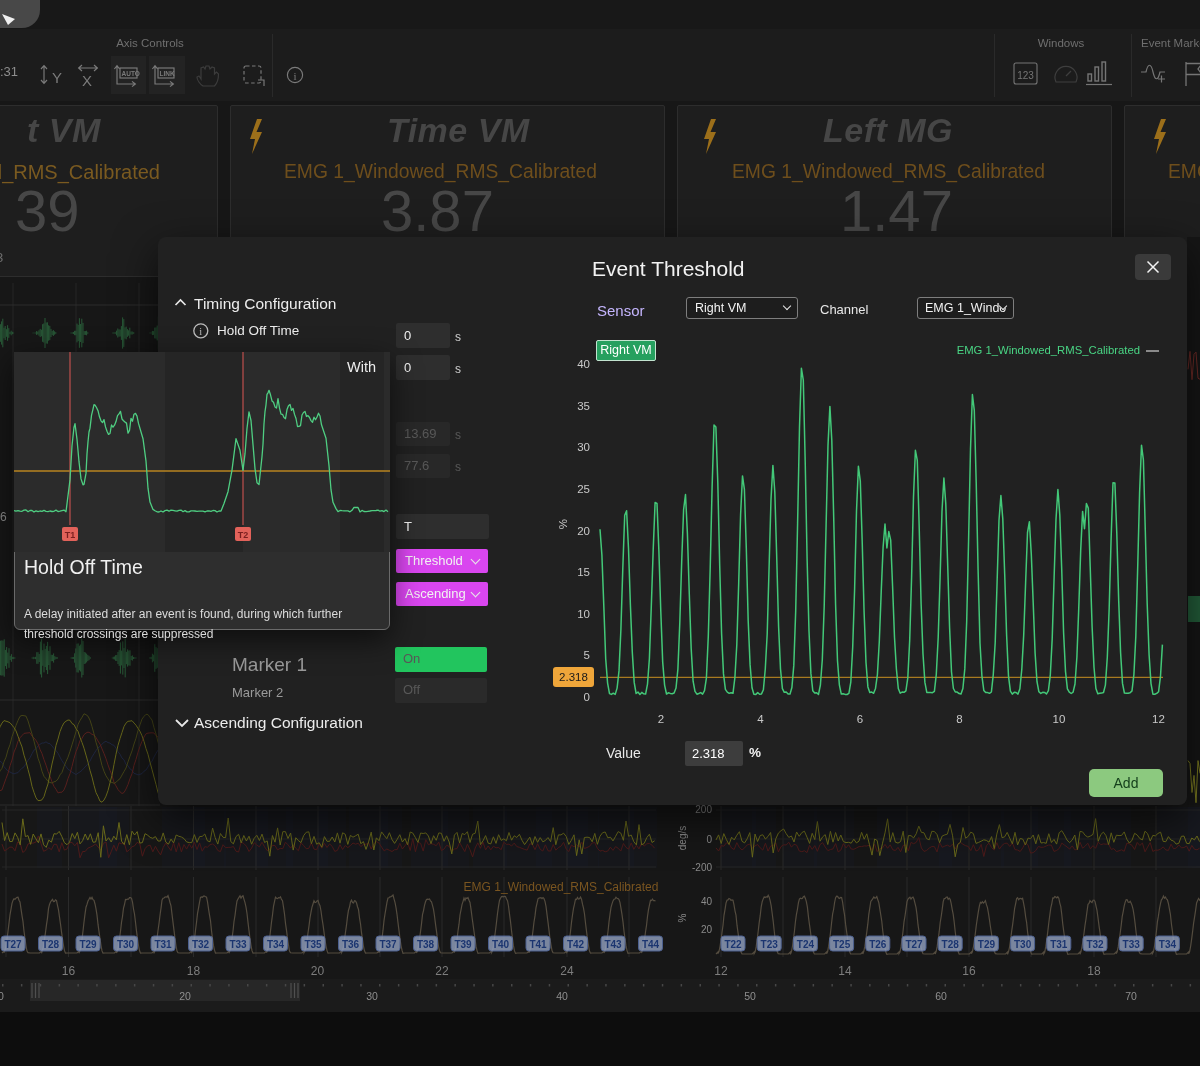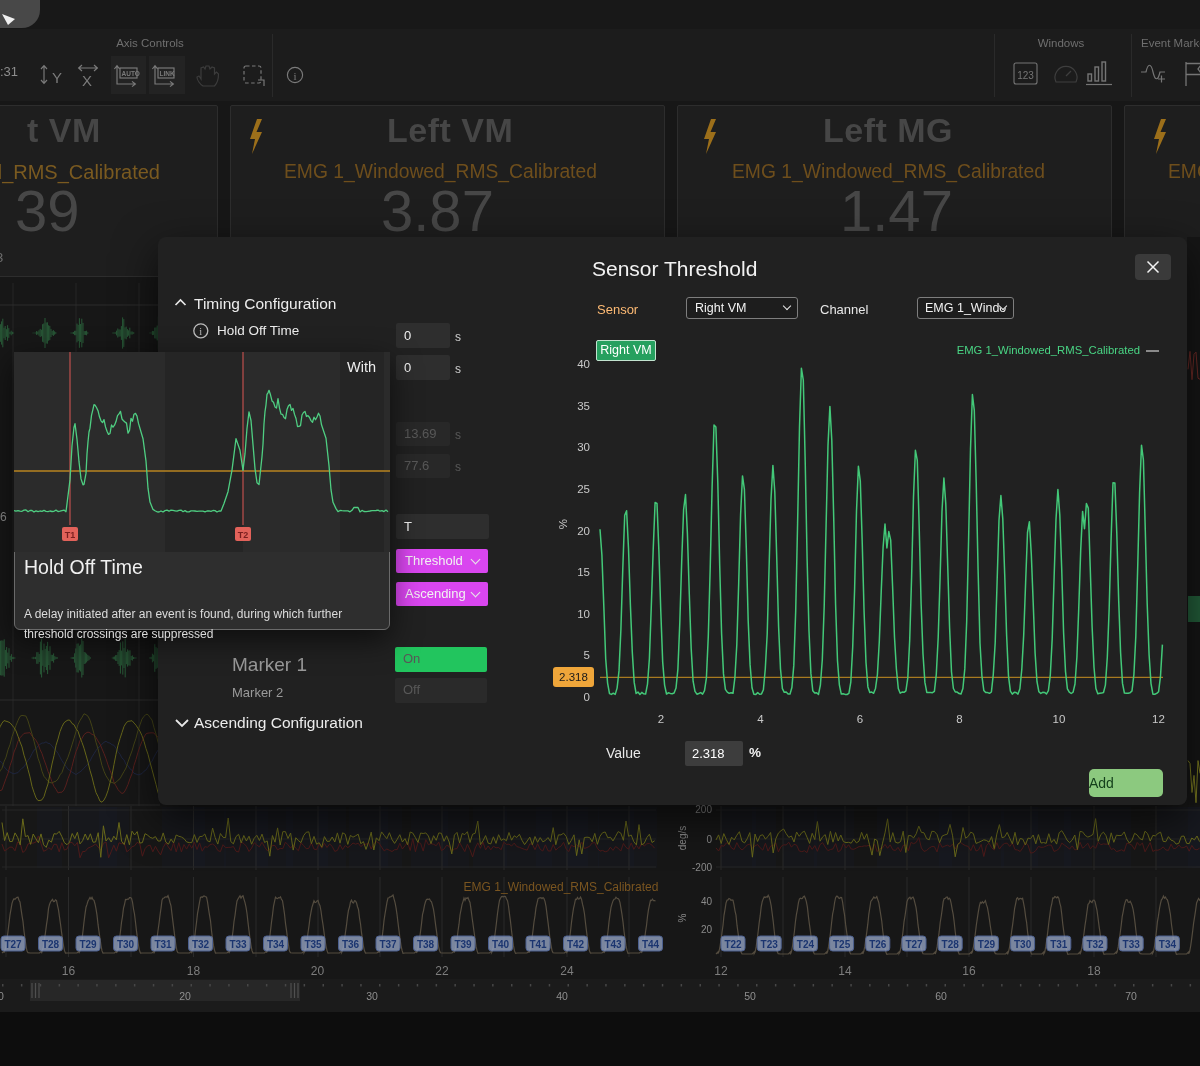--- a/index.html
+++ b/index.html
@@ -1,17 +1,17 @@
 <!DOCTYPE html>
 <html><head><meta charset="utf-8"><style>
 *{margin:0;padding:0;box-sizing:border-box}
 body{width:1200px;height:1066px;background:#171717;overflow:hidden;font-family:"Liberation Sans",sans-serif;position:relative}
 .abs{position:absolute}
 .panel{position:absolute;top:105px;height:172px;background:#1e1e1e;border:1px solid #2d2d2d;border-radius:2px}
-.ptitle{position:absolute;top:111px;font-size:34px;font-weight:bold;color:#464646;letter-spacing:0.5px;white-space:nowrap}
+.ptitle{position:absolute;top:111px;font-size:34px;font-weight:bold;font-style:italic;color:#464646;letter-spacing:0.5px;white-space:nowrap}
 .psub{position:absolute;top:161px;font-size:19.3px;color:#6e4e1c;white-space:nowrap}
 .pval{position:absolute;top:177px;font-size:58px;color:#474747;white-space:nowrap}
 .fld{position:absolute;background:#2e2e2e;border-radius:2px;color:#f0f0f0;font-size:13px;line-height:25px;padding-left:8px}
 .fldd{position:absolute;background:#282828;border-radius:2px;color:#585858;font-size:13px;line-height:24px;padding-left:8px}
 .slab{position:absolute;font-size:12px;color:#cfcfcf}
 .dd{position:absolute;background:#d946ef;border-radius:2px;color:#f2f2f2;font-size:13px;line-height:24px;padding-left:9px}
 .chev{position:absolute;right:9px;top:7px;width:7px;height:7px;border-right:1.7px solid #e8e8e8;border-bottom:1.7px solid #e8e8e8;transform:rotate(45deg)}.chev2{position:absolute;right:7px;top:5px;width:6px;height:6px;border-right:1.6px solid #e8e8e8;border-bottom:1.6px solid #e8e8e8;transform:rotate(45deg)}
 </style></head><body>
 
 <div class="abs" style="left:0;top:0;width:1200px;height:29px;background:#181818"></div>
@@ -89,21 +89,21 @@
 
 <div class="panel" style="left:-40px;width:258px"></div>
 <div class="panel" style="left:230px;width:435px"></div>
 <div class="panel" style="left:677px;width:435px"></div>
 <div class="panel" style="left:1124px;width:290px"></div>
 <div class="ptitle" style="left:27px">t VM</div>
 <svg class="abs" style="left:0;top:160px" width="165" height="28" viewBox="0 0 165 28">
     <text x="160" y="19" font-size="20" fill="#7a5a20" text-anchor="end">EMG 1_Windowed_RMS_Calibrated</text>
   </svg>
 <div class="pval" style="left:15px">39</div>
-<div class="ptitle" style="left:387px">Left VM</div>
+<div class="ptitle" style="left:387px">Time VM</div>
 <div class="psub" style="left:284px">EMG 1_Windowed_RMS_Calibrated</div>
 <div class="pval" style="left:381px">3.87</div>
 <div class="ptitle" style="left:823px">Left MG</div>
 <div class="psub" style="left:732px">EMG 1_Windowed_RMS_Calibrated</div>
 <div class="pval" style="left:840px">1.47</div>
 <div class="psub" style="left:1168px">EMG 1_Windowed_RMS_Calibrated</div>
 <svg class="abs" style="left:0;top:105px" width="1200" height="172" viewBox="0 105 1200 172">
   <path d="M257.0,119 L250.0,139.0 L255.0,139.0 L252.0,154.0 L262.0,132.0 L256.5,132.0 L262.0,119 Z" fill="#9c6f1a"></path>
     <path d="M711.0,119 L704.0,139.0 L709.0,139.0 L706.0,154.0 L716.0,132.0 L710.5,132.0 L716.0,119 Z" fill="#9c6f1a"></path>
     <path d="M1161.0,119 L1154.0,139.0 L1159.0,139.0 L1156.0,154.0 L1166.0,132.0 L1160.5,132.0 L1166.0,119 Z" fill="#9c6f1a"></path>
@@ -440,21 +440,21 @@
     <text x="185" y="1000" font-size="10.5" fill="#8f8f8f" text-anchor="middle">20</text>
     <text x="372" y="1000" font-size="10.5" fill="#8f8f8f" text-anchor="middle">30</text>
     <text x="562" y="1000" font-size="10.5" fill="#8f8f8f" text-anchor="middle">40</text>
     <text x="750" y="1000" font-size="10.5" fill="#8f8f8f" text-anchor="middle">50</text>
     <text x="941" y="1000" font-size="10.5" fill="#8f8f8f" text-anchor="middle">60</text>
     <text x="1131" y="1000" font-size="10.5" fill="#8f8f8f" text-anchor="middle">70</text>
 </svg>
 <div class="abs" style="left:0;top:1012px;width:1200px;height:54px;background:#0d0d0d"></div>
 
 <div class="abs" style="left:158px;top:237px;width:1029px;height:568px;background:#212121;border-radius:8px;box-shadow:0 14px 44px rgba(0,0,0,0.65)"></div>
-<div class="abs" style="left:592px;top:257px;font-size:21px;color:#f2f2f2">Sensor Threshold</div>
+<div class="abs" style="left:592px;top:257px;font-size:21px;color:#f2f2f2">Event Threshold</div>
 <div class="abs" style="left:1135px;top:254px;width:36px;height:26px;background:#3a3a3a;border-radius:4px"></div>
 <svg class="abs" style="left:1146px;top:260px" width="14" height="14">
     <path d="M1.5,1.5 L12.5,12.5 M12.5,1.5 L1.5,12.5" stroke="#f2f2f2" stroke-width="1.5"></path>
   </svg>
 
 <svg class="abs" style="left:170px;top:292px" width="30" height="24">
     <path d="M5.5,13 l5,-5 5,5" stroke="#e8e8e8" stroke-width="1.7" fill="none"></path>
   </svg>
 <div class="abs" style="left:194px;top:295px;font-size:15.5px;color:#ececec">Timing Configuration</div>
 <svg class="abs" style="left:193px;top:323px" width="18" height="18">
@@ -477,21 +477,21 @@
 
 <div class="abs" style="left:232px;top:654px;font-size:19px;color:#9a9a9a">Marker 1</div>
 <div class="fldd" style="left:395px;top:647px;width:92px;height:25px;background:#22c55e">On</div>
 <div class="abs" style="left:232px;top:685px;font-size:13px;color:#9a9a9a">Marker 2</div>
 <div class="fldd" style="left:395px;top:678px;width:92px;height:25px;background:#2a2a2a">Off</div>
 <svg class="abs" style="left:172px;top:714px" width="20" height="18">
     <path d="M4,6 l6,6 6,-6" stroke="#e8e8e8" stroke-width="1.8" fill="none"></path>
   </svg>
 <div class="abs" style="left:194px;top:714px;font-size:15.5px;color:#ececec">Ascending Configuration</div>
 
-<div class="abs" style="left:597px;top:302px;font-size:13px;color:#fdba74">Sensor</div>
+<div class="abs" style="left:597px;top:302px;font-size:15px;color:#c4b5fd">Sensor</div>
 <div class="abs" style="left:686px;top:297px;width:112px;height:22px;background:#1d1d1d;border:1px solid #7e7e7e;border-radius:3px;color:#f2f2f2;font-size:12.5px;line-height:20px;padding-left:8px">Right VM<span class="chev2"></span></div>
 <div class="abs" style="left:820px;top:302px;font-size:13px;color:#e8e8e8">Channel</div>
 <div class="abs" style="left:917px;top:297px;width:97px;height:22px;background:#1d1d1d;border:1px solid #7e7e7e;border-radius:3px;color:#f2f2f2;font-size:12.5px;line-height:20px;padding-left:7px;white-space:nowrap;overflow:hidden">EMG 1_Windo<span class="chev2" style="background:#1d1d1d"></span></div>
 
 <div class="abs" style="left:596px;top:340px;width:60px;height:21px;background:#26a05f;border:1px solid #c2e3cf;border-radius:2px;color:#fff;font-size:12.5px;line-height:19px;text-align:center">Right VM</div>
 <div class="abs" style="left:840px;top:344px;width:300px;text-align:right;font-size:11.3px;color:#49d584">EMG 1_Windowed_RMS_Calibrated</div>
 <div class="abs" style="left:1146px;top:350px;width:13px;height:1.5px;background:#8a8a8a"></div>
 
 <svg class="abs" style="left:540px;top:330px" width="648" height="400" viewBox="540 330 648 400">
   <text x="590" y="701.0" font-size="11.5" fill="#c9c9c9" text-anchor="end">0</text>
@@ -512,21 +512,21 @@
   <text x="567" y="524" font-size="11.5" fill="#c9c9c9" text-anchor="middle" transform="rotate(-90 567 524)">%</text>
   <line x1="600" y1="677.4" x2="1163" y2="677.4" stroke="#a87a20" stroke-width="1.3"></line>
   <path d="M600.0,529.2 L601.9,555.0 L603.8,605.6 L605.7,658.8 L607.6,683.1 L609.5,693.6 L611.4,694.4 L613.3,693.2 L615.2,694.4 L617.1,688.1 L619.0,670.9 L620.9,629.5 L622.8,568.4 L624.7,515.3 L626.6,510.8 L628.5,548.4 L630.4,605.1 L632.3,652.2 L634.2,682.4 L636.1,693.5 L638.0,692.1 L639.9,694.4 L641.8,692.4 L643.7,693.8 L645.6,694.1 L647.5,684.1 L649.4,658.5 L651.3,606.5 L653.2,549.7 L655.1,502.5 L657.0,503.5 L658.9,551.5 L660.8,611.4 L662.7,662.1 L664.6,685.1 L666.5,694.0 L668.4,692.8 L670.3,693.4 L672.2,693.7 L674.1,693.0 L676.0,688.1 L677.9,669.1 L679.8,622.8 L681.7,561.4 L683.6,509.7 L685.5,494.5 L687.4,533.4 L689.3,594.2 L691.2,648.8 L693.1,681.2 L695.0,691.4 L696.9,694.2 L698.8,693.5 L700.7,692.6 L702.6,694.1 L704.5,690.7 L706.4,678.2 L708.3,636.0 L710.2,568.6 L712.1,487.5 L714.0,424.9 L715.9,427.1 L717.8,482.5 L719.7,565.6 L721.6,633.8 L723.5,673.9 L725.4,689.3 L727.3,692.1 L729.2,693.3 L731.1,692.8 L733.0,693.3 L734.9,677.5 L736.8,644.7 L738.7,583.1 L740.6,514.6 L742.5,475.9 L744.4,489.3 L746.3,547.9 L748.2,620.9 L750.1,664.9 L752.0,687.8 L753.9,694.2 L755.8,694.4 L757.7,692.6 L759.6,694.2 L761.5,693.9 L763.4,689.7 L765.3,668.8 L767.2,634.0 L769.1,566.9 L771.0,499.2 L772.9,465.4 L774.8,491.7 L776.7,556.4 L778.6,626.8 L780.5,669.0 L782.4,688.6 L784.3,692.3 L786.2,692.1 L788.1,694.1 L790.0,694.1 L791.9,687.5 L793.8,665.4 L795.7,610.9 L797.6,523.2 L799.5,427.2 L801.4,368.3 L803.3,380.2 L805.2,461.2 L807.1,558.7 L809.0,631.1 L810.9,673.4 L812.8,690.8 L814.7,693.0 L816.6,692.8 L818.5,694.4 L820.4,685.0 L822.3,659.7 L824.2,606.4 L826.1,525.3 L828.0,445.1 L829.9,406.4 L831.8,440.2 L833.7,517.1 L835.6,604.7 L837.5,660.7 L839.4,685.2 L841.3,694.1 L843.2,693.7 L845.1,694.4 L847.0,694.5 L848.9,693.3 L850.8,682.2 L852.7,647.3 L854.6,589.6 L856.5,511.0 L858.4,466.3 L860.3,481.1 L862.2,541.5 L864.1,612.3 L866.0,662.5 L867.9,686.9 L869.8,692.4 L871.7,692.0 L873.6,693.3 L875.5,688.4 L877.4,674.6 L879.3,641.5 L881.2,592.2 L883.1,547.2 L885.0,524.0 L886.9,547.9 L888.8,531.6 L890.7,540.2 L892.6,586.7 L894.5,637.3 L896.4,669.0 L898.3,688.5 L900.2,693.2 L902.1,692.1 L904.0,692.3 L905.9,690.8 L907.8,677.9 L909.7,640.4 L911.6,577.3 L913.5,496.9 L915.4,450.3 L917.3,460.4 L919.2,527.2 L921.1,603.5 L923.0,654.0 L924.9,682.4 L926.8,692.4 L928.7,692.5 L930.6,692.5 L932.5,692.7 L934.4,691.3 L936.3,674.3 L938.2,637.5 L940.1,577.4 L942.0,511.2 L943.9,478.0 L945.8,503.9 L947.7,565.3 L949.6,627.7 L951.5,672.0 L953.4,688.5 L955.3,692.0 L957.2,692.1 L959.1,693.6 L961.0,694.0 L962.9,688.5 L964.8,668.9 L966.7,621.2 L968.6,539.7 L970.5,448.9 L972.4,394.5 L974.3,410.4 L976.2,482.0 L978.1,570.3 L980.0,643.3 L981.9,675.8 L983.8,690.4 L985.7,692.5 L987.6,692.6 L989.5,693.3 L991.4,692.0 L993.3,674.3 L995.2,642.7 L997.1,582.1 L999.0,520.2 L1000.9,495.5 L1002.8,519.1 L1004.7,574.3 L1006.6,634.8 L1008.5,676.1 L1010.4,691.2 L1012.3,694.1 L1014.2,692.2 L1016.1,692.5 L1018.0,694.1 L1019.9,688.8 L1021.8,669.2 L1023.7,635.1 L1025.6,583.3 L1027.5,532.5 L1029.4,521.7 L1031.3,554.4 L1033.2,602.8 L1035.1,653.1 L1037.0,681.7 L1038.9,691.8 L1040.8,693.4 L1042.7,692.3 L1044.6,692.4 L1046.5,694.0 L1048.4,690.7 L1050.3,675.2 L1052.2,638.9 L1054.1,577.8 L1056.0,519.2 L1057.9,489.5 L1059.8,515.0 L1061.7,568.7 L1063.6,632.8 L1065.5,671.3 L1067.4,688.9 L1069.3,692.2 L1071.2,693.5 L1073.1,692.2 L1075.0,684.0 L1076.9,657.0 L1078.8,607.0 L1080.7,550.1 L1082.6,511.4 L1084.5,528.7 L1086.4,503.6 L1088.3,508.1 L1090.2,566.7 L1092.1,626.6 L1094.0,667.3 L1095.9,688.5 L1097.8,693.7 L1099.7,693.2 L1101.6,693.1 L1103.5,692.5 L1105.4,685.1 L1107.3,657.3 L1109.2,607.8 L1111.1,538.9 L1113.0,482.8 L1114.9,483.1 L1116.8,533.4 L1118.7,600.8 L1120.6,652.7 L1122.5,683.4 L1124.4,693.0 L1126.3,693.2 L1128.2,693.2 L1130.1,692.8 L1132.0,690.9 L1133.9,674.6 L1135.8,636.5 L1137.7,567.0 L1139.6,492.4 L1141.5,445.2 L1143.4,460.0 L1145.3,530.6 L1147.2,604.1 L1149.1,654.9 L1151.0,683.6 L1152.9,694.2 L1154.8,694.2 L1156.7,693.4 L1158.6,691.7 L1160.5,676.2 L1162.4,644.6" stroke="#43c878" stroke-width="1.5" fill="none" stroke-linejoin="round"></path>
   <rect x="553" y="667" width="41" height="20" rx="3" fill="#efa63a"></rect>
   <text x="573.5" y="681" font-size="11.5" fill="#1a1a1a" text-anchor="middle">2.318</text>
 </svg>
 
 <div class="abs" style="left:606px;top:745px;font-size:14px;color:#e8e8e8">Value</div>
 <div class="abs" style="left:685px;top:741px;width:58px;height:25px;background:#3d3d3d;border-radius:2px;color:#fff;font-size:13px;line-height:25px;padding-left:7px">2.318</div>
 <div class="abs" style="left:749px;top:745px;font-size:13.5px;color:#f0f0f0;font-weight:bold">%</div>
-<div class="abs" style="left:1089px;top:769px;width:74px;height:28px;background:#8cc97f;border-radius:5px;color:#15401c;font-size:14px;line-height:28px;">Add</div>
+<div class="abs" style="left:1089px;top:769px;width:74px;height:28px;background:#8cc97f;border-radius:5px;color:#15401c;font-size:14px;line-height:28px;text-align:center">Add</div>
 
 <div class="abs" style="left:14px;top:352px;width:376px;height:278px;background:#2e2e2e;border:1px solid #6a6a6a;border-radius:6px;box-shadow:0 10px 30px rgba(0,0,0,0.6);overflow:hidden"></div>
 <svg class="abs" style="left:14px;top:352px" width="376" height="200" viewBox="14 352 376 200">
   <rect x="14" y="352" width="376" height="200" fill="#2b2b2b"></rect>
   <rect x="165" y="352" width="78" height="200" fill="#252525"></rect>
   <rect x="340" y="352" width="44" height="200" fill="#252525"></rect>
   <line x1="14" y1="471" x2="390" y2="471" stroke="#b98420" stroke-width="1.6"></line>
   <line x1="70" y1="352" x2="70" y2="525" stroke="#c0504d" stroke-width="1.2"></line>
   <line x1="243" y1="352" x2="243" y2="525" stroke="#c0504d" stroke-width="1.2"></line>
   <path d="M14.0,510.5 L16.0,511.1 L18.0,510.7 L20.0,511.2 L22.0,511.3 L24.0,510.1 L26.0,510.0 L28.0,511.7 L30.0,510.5 L32.0,510.5 L34.0,512.0 L36.0,510.9 L38.0,511.7 L40.0,511.0 L42.0,511.3 L44.0,510.3 L46.0,511.3 L48.0,511.7 L50.0,511.0 L52.0,511.5 L54.0,511.3 L56.0,510.1 L58.0,511.5 L60.0,511.2 L62.0,510.6 L64.0,510.1 L66.0,511.7 L70.0,479.9 L72.0,445.7 L74.0,427.1 L75.0,423.6 L77.0,439.3 L79.0,461.7 L81.0,478.9 L83.0,484.8 L84.0,484.3 L86.0,473.4 L87.0,453.9 L88.0,441.7 L89.0,432.0 L90.0,428.2 L91.5,415.4 L93.0,409.1 L94.0,404.7 L95.0,405.1 L96.5,407.5 L98.0,410.7 L99.5,416.8 L101.0,420.8 L102.5,422.6 L104.0,419.6 L105.5,426.9 L107.0,431.2 L108.5,434.4 L110.0,433.5 L111.5,425.0 L113.0,427.2 L114.5,425.2 L116.0,421.6 L117.5,415.6 L119.0,413.9 L120.5,411.4 L122.0,419.0 L123.5,420.7 L125.0,422.1 L126.5,423.1 L128.0,433.2 L129.5,430.4 L131.0,418.3 L132.5,421.2 L134.0,414.2 L135.5,413.4 L137.0,416.1 L138.5,423.4 L143.0,438.7 L146.0,461.1 L148.0,488.2 L150.0,502.1 L153.0,509.4 L155.0,510.7 L157.0,511.8 L159.0,512.0 L161.0,511.0 L163.0,512.0 L165.0,510.6 L167.0,510.2 L169.0,511.2 L171.0,510.1 L173.0,510.4 L175.0,510.8 L177.0,511.2 L179.0,510.3 L181.0,510.1 L183.0,511.7 L185.0,510.6 L187.0,511.9 L189.0,511.8 L191.0,510.8 L193.0,510.9 L195.0,511.0 L197.0,511.3 L199.0,511.2 L201.0,511.1 L203.0,511.2 L205.0,511.9 L207.0,511.0 L209.0,510.9 L211.0,511.4 L213.0,510.5 L215.0,510.6 L217.0,512.0 L219.0,511.0 L221.0,511.1 L224.0,503.5 L228.0,491.7 L232.0,470.2 L236.0,438.6 L240.0,450.3 L243.0,470.4 L245.0,453.7 L247.0,428.4 L249.0,411.9 L251.0,420.5 L253.0,444.6 L255.0,468.6 L257.0,482.7 L259.0,484.6 L261.0,466.0 L262.0,456.6 L263.0,444.2 L264.0,423.8 L265.0,411.6 L266.0,404.8 L267.0,394.4 L268.0,392.8 L269.0,390.3 L270.5,394.8 L272.0,400.9 L273.5,402.2 L275.0,406.9 L276.5,408.0 L278.0,398.7 L279.5,408.1 L281.0,414.1 L282.5,414.3 L284.0,417.5 L285.5,418.7 L287.0,409.6 L288.5,405.7 L290.0,404.4 L291.5,410.3 L293.0,408.4 L294.5,414.4 L296.0,418.5 L297.5,426.5 L299.0,426.4 L300.5,425.7 L302.0,415.0 L303.5,412.5 L305.0,411.4 L306.5,416.5 L308.0,415.6 L309.5,417.5 L311.0,420.6 L312.5,422.3 L314.0,417.2 L315.5,419.8 L317.0,417.0 L318.5,413.2 L320.0,416.0 L321.5,424.8 L326.0,438.3 L329.0,465.6 L331.0,489.7 L333.0,502.3 L336.0,508.6 L338.0,511.6 L340.0,510.5 L342.0,510.7 L344.0,510.8 L346.0,510.8 L348.0,510.8 L350.0,511.8 L352.0,510.3 L354.0,507.3 L356.0,507.5 L358.0,507.4 L360.0,511.9 L362.0,510.4 L364.0,511.5 L366.0,511.7 L368.0,511.3 L370.0,511.0 L372.0,510.6 L374.0,510.7 L376.0,510.5 L378.0,510.1 L380.0,511.2 L382.0,510.6 L384.0,511.6 L386.0,510.1 L388.0,511.8" stroke="#4fce82" stroke-width="1.3" fill="none" stroke-linejoin="round"></path>

